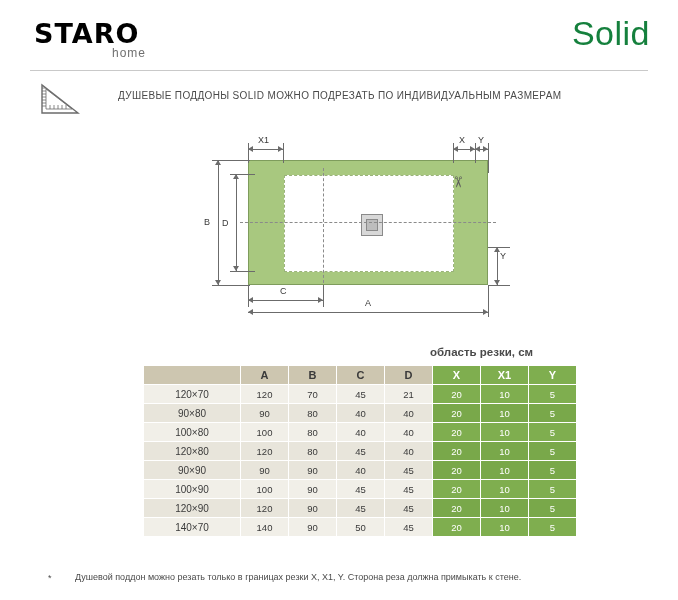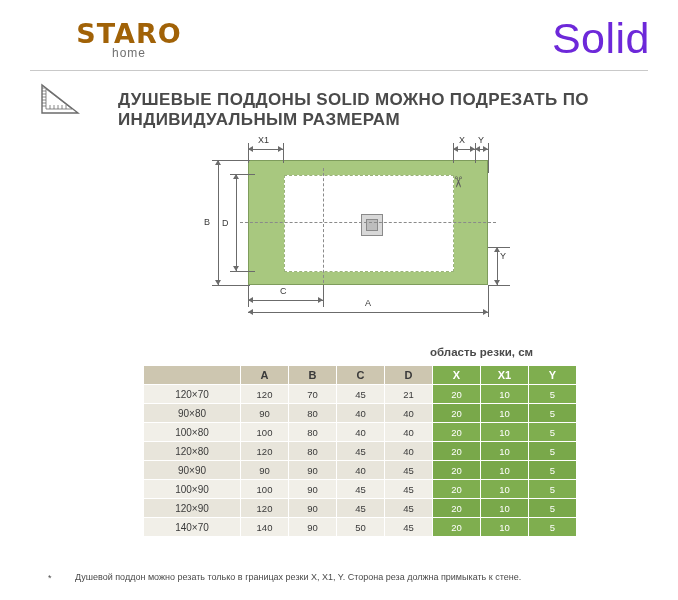--- a/index.html
+++ b/index.html
@@ -36,40 +36,39 @@
     left: 6px;
     top: 6px;
     width: 190px;
     height: 44px;
   }
   .logo-word {
     font-family: "DejaVu Sans", sans-serif;
     font-weight: bold;
     font-size: 27px;
     letter-spacing: 1px;
-    color: #a16207;
+    color: #000000;
     line-height: 28px;
-    text-align: center;
   }
   .logo-sub {
     font-family: "Liberation Sans", sans-serif;
     font-size: 12px;
     color: #6f6f6f;
     letter-spacing: 1px;
     text-align: right;
     width: 112px;
     margin-top: -2px;
   }
   .brand-title {
     position: absolute;
     right: 0;
     top: 0;
     font-family: "Liberation Sans", sans-serif;
-    font-size: 43px;
-    color: #6d28d9;
+    font-size: 34px;
+    color: #15803d;
     letter-spacing: 0.5px;
   }
 
   .hrule {
     position: absolute;
     left: 30px;
     right: 30px;
     top: 70px;
     height: 1px;
     background: #c9c9c9;
@@ -87,22 +86,22 @@
     position: absolute;
     left: 8px;
     top: 2px;
     width: 42px;
     height: 34px;
   }
   .subtitle-text {
     position: absolute;
     left: 88px;
     top: 10px;
-    font-size: 17px;
-    font-weight: bold;
+    font-size: 10px;
+    font-weight: normal;
     letter-spacing: 0.35px;
     color: #4a4a4a;
   }
 
   
   .diagram {
     position: absolute;
     left: 200px;
     top: 135px;
     width: 320px;

